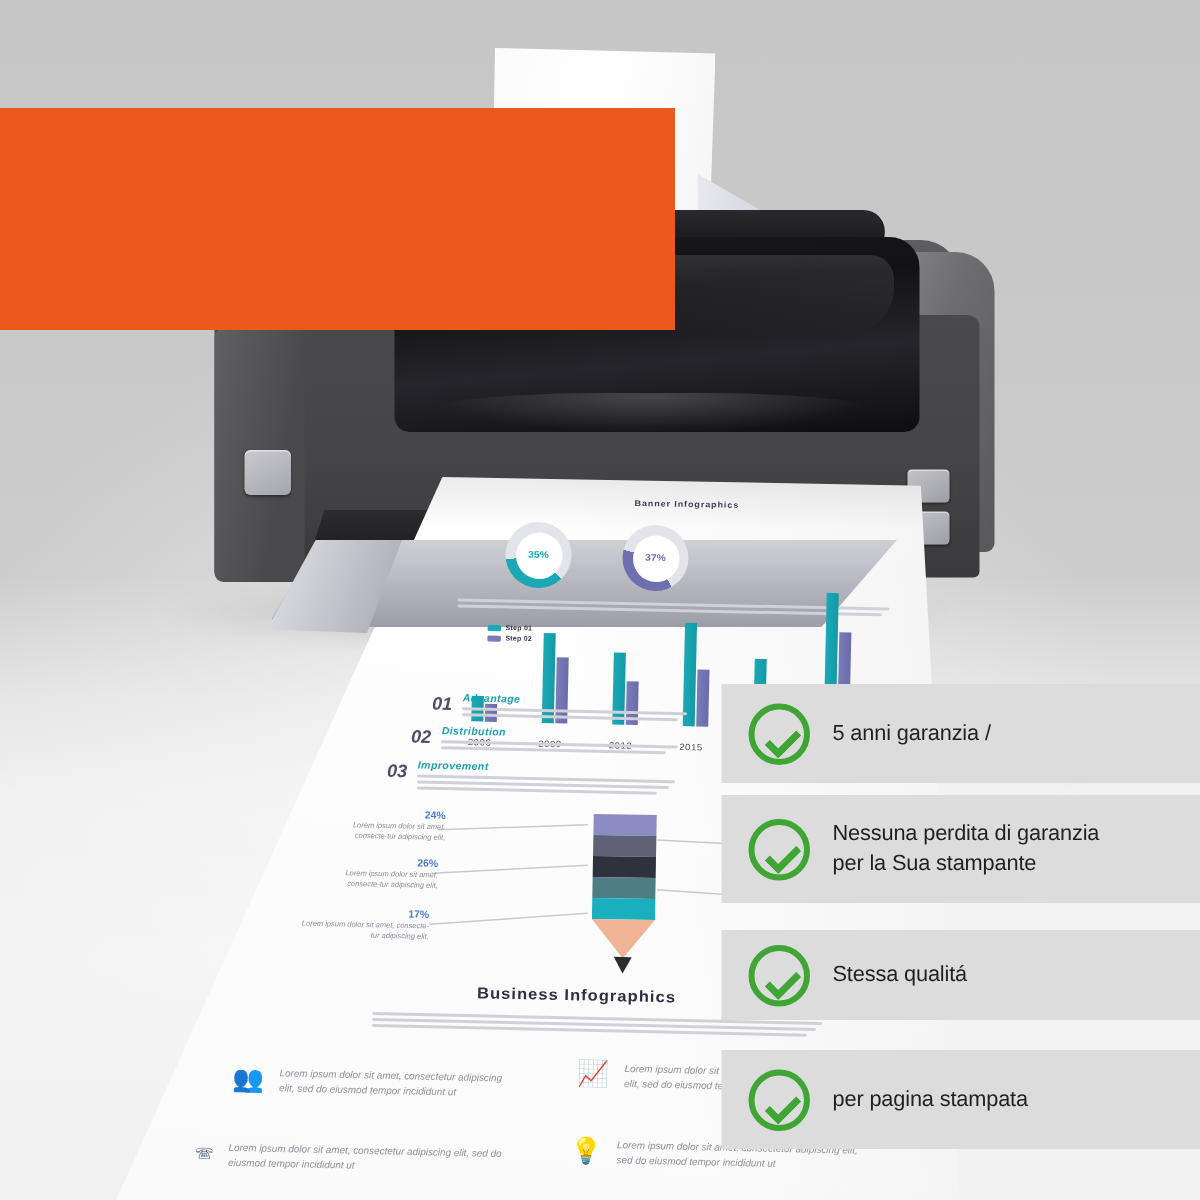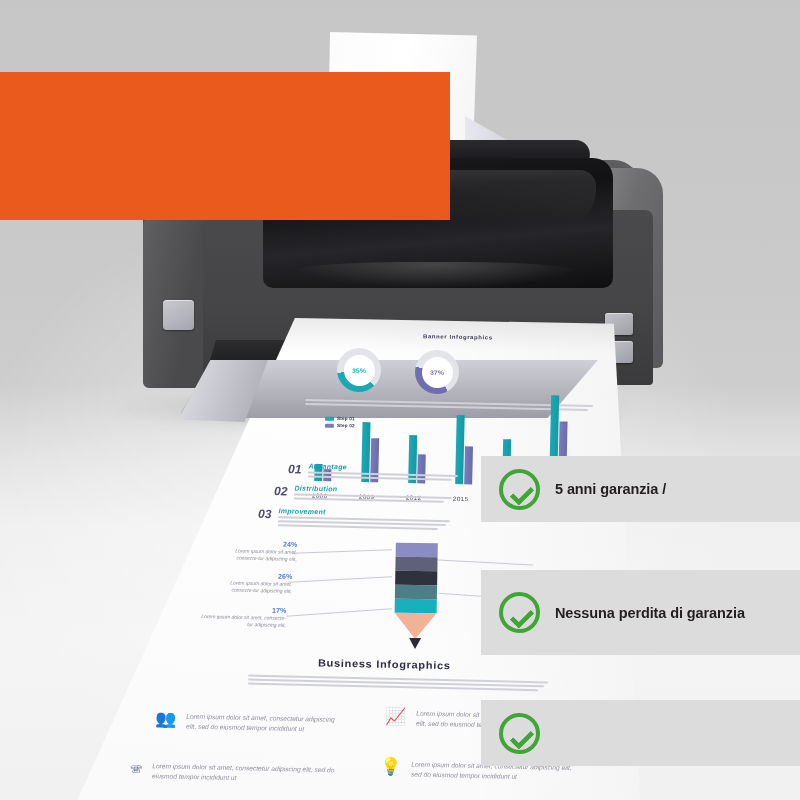--- a/index.html
+++ b/index.html
@@ -214,25 +214,25 @@
     width:41px; height:41px; border-radius:50%;
     border:4px solid #3fa535; flex:0 0 auto;
     position:relative;
   }
   .fbox .ring::after{
     content:""; position:absolute; left:8px; top:14px;
     width:17px; height:8px; border-left:5px solid #3fa535; border-bottom:5px solid #3fa535;
     transform:rotate(-45deg); border-radius:1px;
   }
   .fbox .lbl{
-    font-size:14.5px; font-weight:700; color:#231f20; line-height:1.38;
+    font-size:14.5px; font-weight:400; color:#231f20; line-height:1.38;
     letter-spacing:-.1px;
   }
   #fbox1{ top:456px; height:66px; }
-  #fbox2{ top:570px; height:85px;align-items:center; }
+  #fbox2{ top:530px; height:72px;align-items:center; }
   #fbox3{ top:620px; height:60px; }
   #fbox4{ top:700px; height:66px; }
 
   
   .banner{
     position:absolute; left:0; top:72px; width:450px; height:148px;
     background:#ea5a1c;
     display:flex; flex-direction:column; justify-content:center;
     padding-left:50px;
   }
@@ -418,24 +418,32 @@
   <div class="fbox" id="fbox1">
     <div class="ring"></div>
     <div class="lbl">
       <div>5 anni garanzia /</div>
     </div>
   </div>
   <div class="fbox" id="fbox2">
     <div class="ring"></div>
     <div class="lbl">
       <div>Nessuna perdita di garanzia</div>
+        <div>per la Sua stampante</div>
+    </div>
+  </div>
+  <div class="fbox" id="fbox3">
+    <div class="ring"></div>
+    <div class="lbl">
+      <div>Stessa qualitá</div>
     </div>
   </div>
   <div class="fbox" id="fbox4">
     <div class="ring"></div>
     <div class="lbl">
+        <div>per pagina stampata</div>
     </div>
   </div>
 
   <div class="banner">
   </div>
 
 </div>
 
 </body></html>

